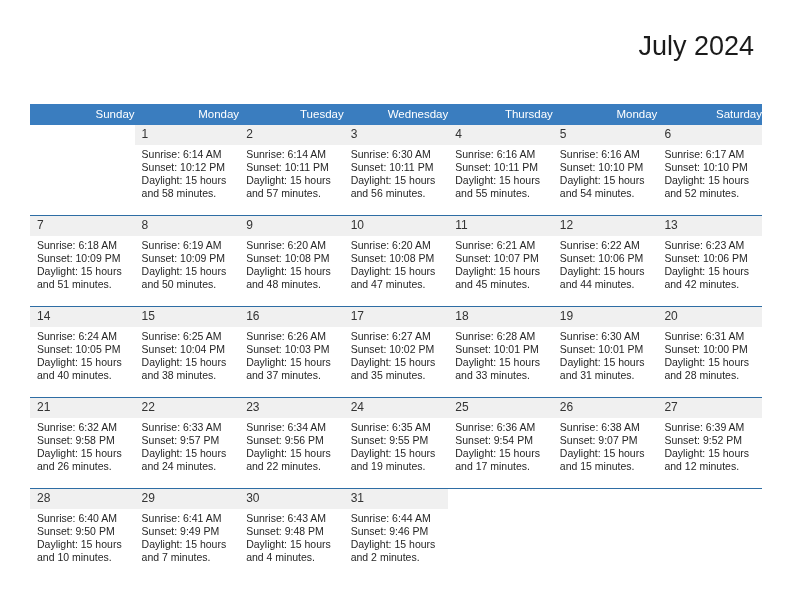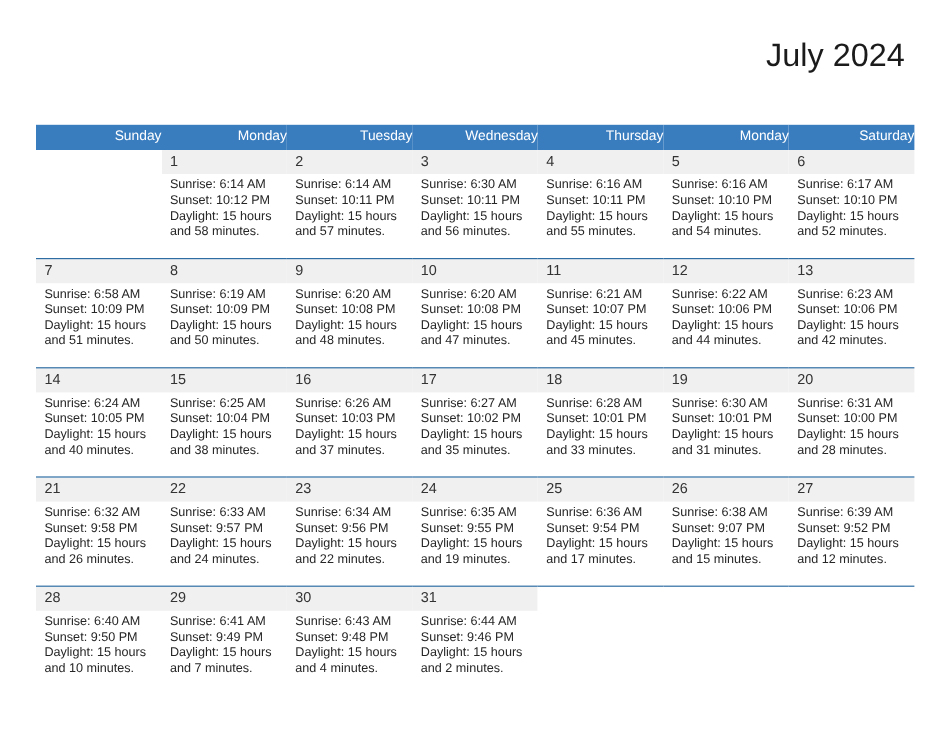--- a/index.html
+++ b/index.html
@@ -248,21 +248,21 @@
                 <div>and 52 minutes.</div>
               </div>
             </div>
           </td>
         </tr>
         <tr class="week-row">
           <td>
             <div class="cell-inner">
               <div class="daynum">7</div>
               <div class="info">
-                <div>Sunrise: 6:58 AM</div>
+                <div>Sunrise: 6:18 AM</div>
                 <div>Sunset: 10:09 PM</div>
                 <div>Daylight: 15 hours</div>
                 <div>and 51 minutes.</div>
               </div>
             </div>
           </td>
           <td>
             <div class="cell-inner">
               <div class="daynum">8</div>
               <div class="info">

